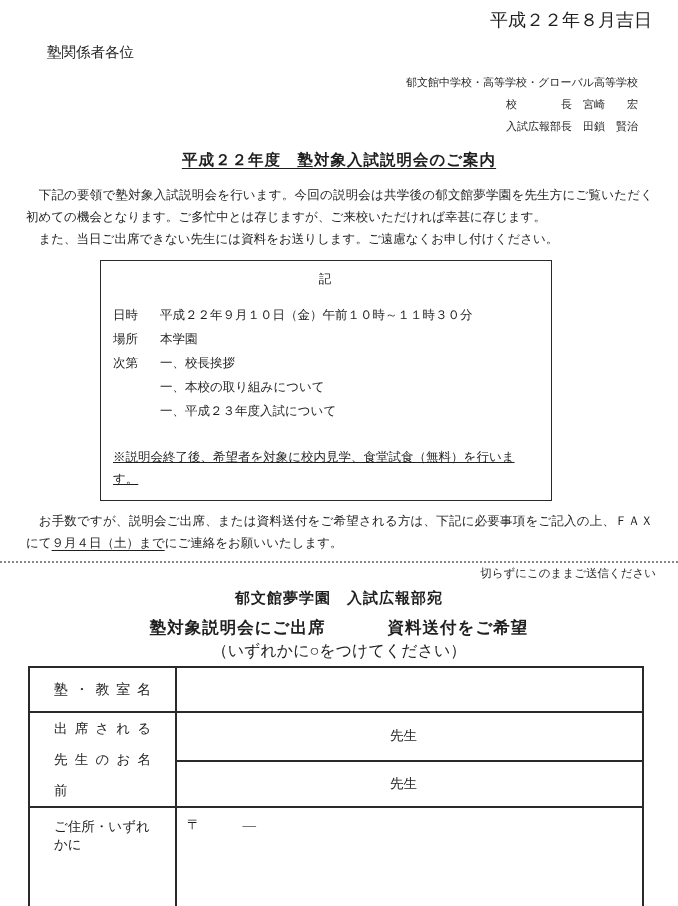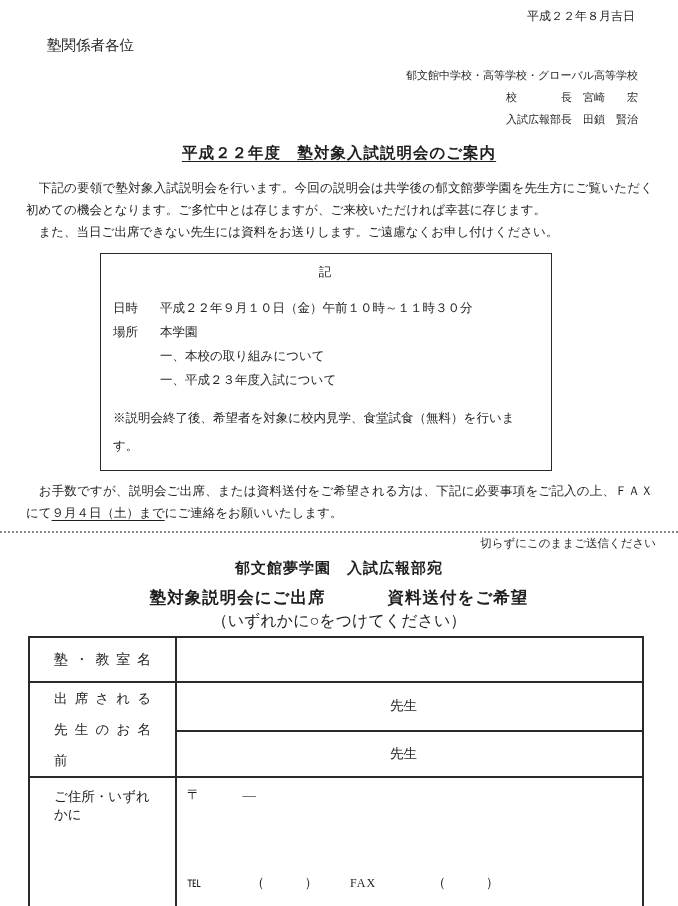--- a/index.html
+++ b/index.html
@@ -7,41 +7,41 @@
   .page {
     position:relative;
     width:678px; height:906px;
     margin:0 auto;
     background:#ffffff;
     color:#1f1f1f;
     font-family:"Liberation Serif","DejaVu Serif",serif;
     font-size:12.5px;
     overflow:hidden;
   }
-  .date-line { text-align:right; padding:8px 43px 0 0; font-size:12px; }
+  .date-line { text-align:right; padding:8px 26px 0 0; font-size:18px; }
   .salutation { margin:11px 0 0 47px; font-size:14.5px; }
   .sender-block { text-align:right; margin:9px 40px 0 0; line-height:22px; font-size:11px; }
   .doc-title {
     text-align:center; margin-top:13px;
     font-size:15.5px; font-weight:bold;
     letter-spacing:1px;
   }
   .doc-title span { text-decoration:underline; text-underline-offset:3px; }
   .intro { margin:13px 25px 0 26px; line-height:22px; text-align:justify; }
   .intro p { margin:0; }
 
   .notice-box {
     width:452px; margin:10px 0 0 100px;
     border:1.5px solid #2a2a2a;
     padding:7px 14px 10px 12px;
   }
   .notice-heading { text-align:center; line-height:22px; margin-bottom:13px; }
   .notice-item { display:flex; line-height:24px; }
   .notice-item .nlabel { width:34px; flex:0 0 34px; margin-right:13px; white-space:pre; }
-  .notice-note { margin-top:12px; line-height:28px; }
+  .notice-note { margin-top:23px; line-height:22px;text-decoration:underline; }
 
   .request { margin:9px 25px 0 26px; line-height:22px; text-align:justify; }
   .request .u { text-decoration:underline; text-underline-offset:3px; }
 
   .cut-line { border-top:2px dotted #888; margin-top:7px; height:0; }
   .cut-note { text-align:right; margin:3px 22px 0 0; font-size:11.5px; }
 
   .addressee { text-align:center; margin-top:8px; font-size:15px; font-weight:bold; letter-spacing:1px; }
   .options { text-align:center; margin-top:9px; font-size:16.5px; font-weight:600; letter-spacing:1px; }
   .options .opt-gap { display:inline-block; width:62px; }
@@ -104,20 +104,24 @@
     <div class="notice-heading">記</div>
     <div class="notice-item">
       <span class="nlabel">日時</span>
       <span>平成２２年９月１０日（金）午前１０時～１１時３０分</span>
     </div>
     <div class="notice-item">
       <span class="nlabel">場所</span>
       <span>本学園</span>
     </div>
     <div class="notice-item">
+      <span class="nlabel">次第</span>
+      <span>一、校長挨拶</span>
+    </div>
+    <div class="notice-item">
       <span class="nlabel"></span>
       <span>一、本校の取り組みについて</span>
     </div>
     <div class="notice-item">
       <span class="nlabel"></span>
       <span>一、平成２３年度入試について</span>
     </div>
     <div class="notice-note">※説明会終了後、希望者を対象に校内見学、食堂試食（無料）を行います。</div>
   </div>
 

